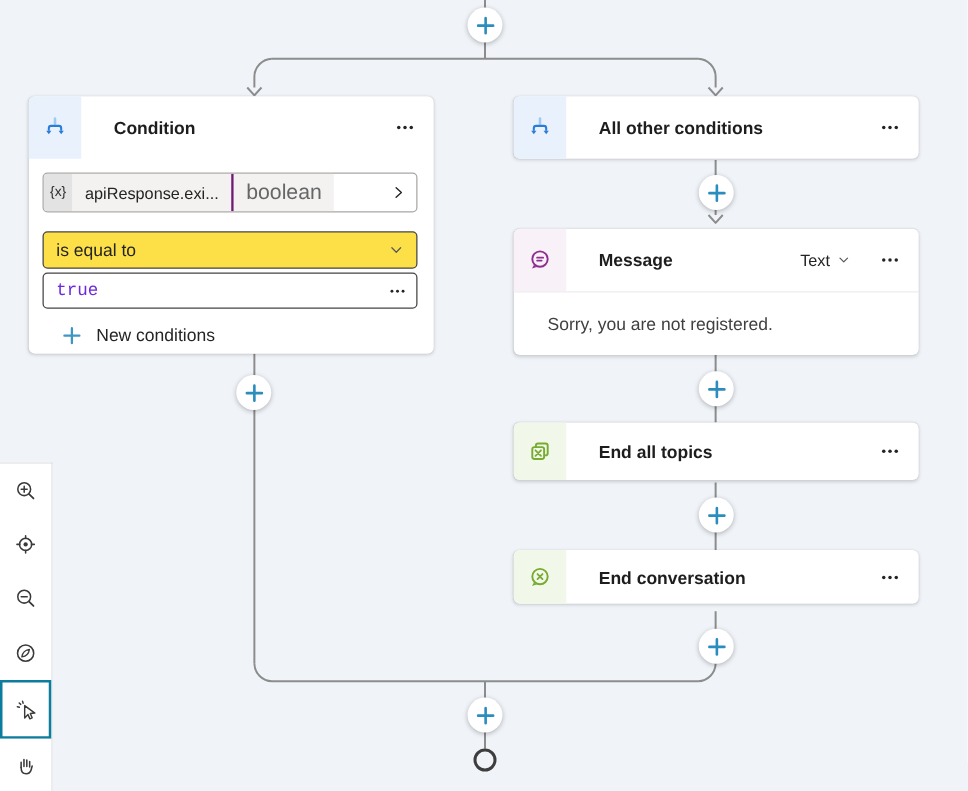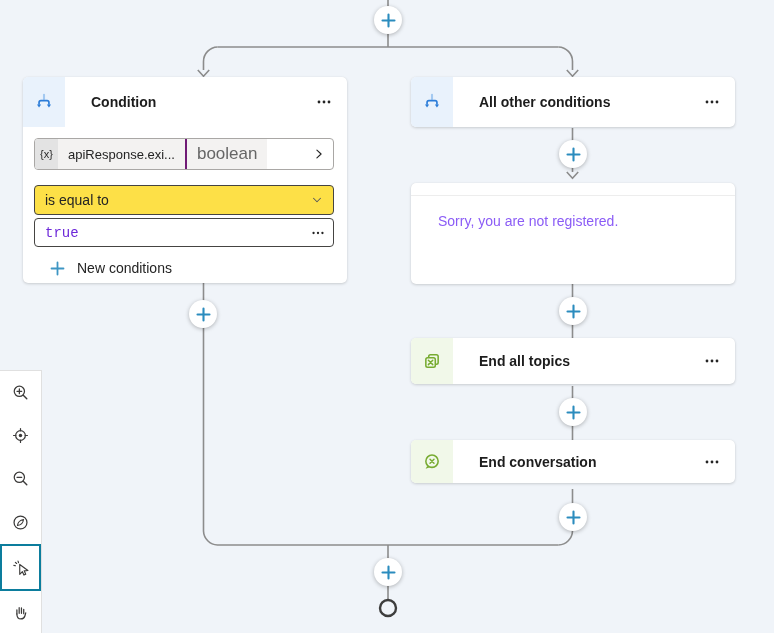--- a/index.html
+++ b/index.html
@@ -46,21 +46,21 @@
   .val-input{flex:1;min-width:0;border:none;outline:none;background:transparent;
     padding:0 0 0 10px;font-family:Liberation Mono, monospace;font-size:14px;color:#6d28d9;}
   .val-menu{flex:0 0 30px;height:100%;border:none;background:transparent;cursor:pointer;
     display:flex;align-items:center;justify-content:center;}
   .new-cond{margin:13px 0 0 16px;display:flex;align-items:center;gap:12px;border:none;
     background:transparent;padding:0;font-family:inherit;font-size:14px;color:#242424;cursor:pointer;}
   
   .aoc-card{left:411px;top:77px;width:324px;height:50px;}
   .msg-card{left:411px;top:183px;width:324px;height:101px;}
   .msg-body{height:50px;border-top:1px solid #ededed;display:flex;align-items:center;
-    padding-left:27px;font-size:14px;color:#8b5cf6;cursor:text;margin-top:12px;}
+    padding-left:27px;font-size:14px;color:#404040;cursor:text;}
   .eat-card{left:411px;top:338px;width:324px;height:46px;}
   .eat-card .node-header,.ec-card .node-header{height:100%;}
   .ec-card{left:411px;top:440px;width:324px;height:43px;}
   
   .plus-btn{position:absolute;width:28px;height:28px;border-radius:50%;background:#fff;
     border:none;box-shadow:0 1px 4px rgba(0,0,0,.28);display:flex;align-items:center;
     justify-content:center;cursor:pointer;z-index:3;transform:translate(-50%,-50%);padding:0;}
   
   .toolbar{position:absolute;left:0;top:370px;width:41px;height:263px;background:#fff;
     border-top:1px solid #e0e0e0;border-right:1px solid #e0e0e0;display:flex;
@@ -202,20 +202,43 @@
         <svg width="18" height="18" viewBox="0 0 18 18">
           <circle cx="4" cy="9" r="1.4" fill="#242424"></circle>
             <circle cx="9" cy="9" r="1.4" fill="#242424"></circle>
             <circle cx="14" cy="9" r="1.4" fill="#242424"></circle>
         </svg>
       </button>
     </div>
   </div>
 
   <div class="card msg-card">
+    <div class="node-header">
+      <div class="tile purple top-only">
+        <svg width="22" height="22" viewBox="0 0 20 20">
+          <circle cx="10" cy="9.3" r="5.6" stroke="#8f2d90" stroke-width="1.4" fill="none"></circle>
+          <path d="M5.6 13.6 L4.2 16.2 L7.5 15.1 Z" fill="#8f2d90"></path>
+          <path d="M7.9 8.3 H12.3 M7.9 10.4 H11.2" stroke="#8f2d90" stroke-width="1.3" stroke-linecap="round"></path>
+        </svg>
+      </div>
+      <span class="title">Message</span>
+      <button class="mode-btn">
+        <span>Text</span>
+        <svg width="12" height="12" viewBox="0 0 20 20">
+            <path d="M5 7.5 L10 12.5 L15 7.5" stroke="#5a5a5a" stroke-width="1.7" fill="none" stroke-linecap="round" stroke-linejoin="round"></path>
+          </svg>
+      </button>
+      <button class="menu-btn">
+        <svg width="18" height="18" viewBox="0 0 18 18">
+          <circle cx="4" cy="9" r="1.4" fill="#242424"></circle>
+            <circle cx="9" cy="9" r="1.4" fill="#242424"></circle>
+            <circle cx="14" cy="9" r="1.4" fill="#242424"></circle>
+        </svg>
+      </button>
+    </div>
     <div class="msg-body">Sorry, you are not registered.</div>
   </div>
 
   <div class="card eat-card">
     <div class="node-header">
       <div class="tile green">
         <svg width="22" height="22" viewBox="0 0 20 20">
           <rect x="7" y="4.4" width="8.6" height="8.6" rx="1.6" stroke="#77ab31" stroke-width="1.4" fill="none"></rect>
           <rect x="4.4" y="7" width="8.6" height="8.6" rx="1.6" stroke="#77ab31" stroke-width="1.4" fill="#f1f8e9"></rect>
           <path d="M6.7 9.3 L10.7 13.3 M10.7 9.3 L6.7 13.3" stroke="#77ab31" stroke-width="1.3" stroke-linecap="round"></path>

